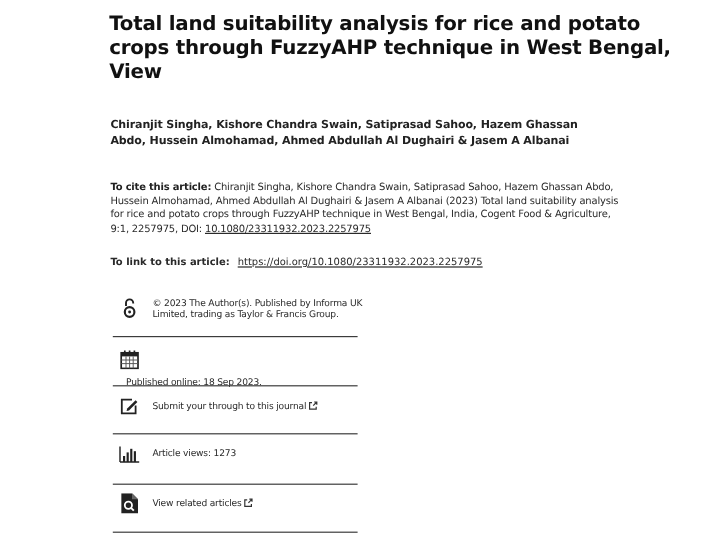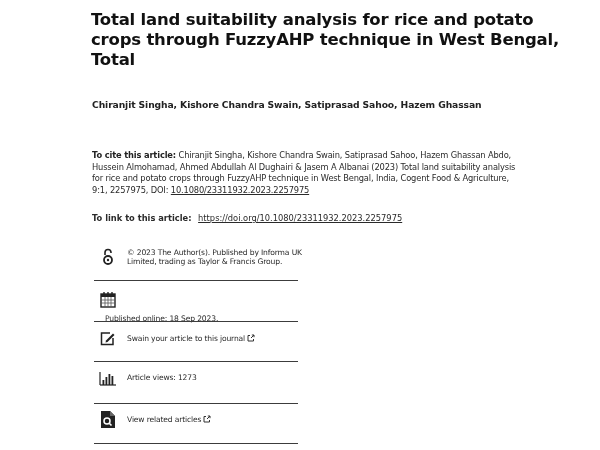--- a/index.html
+++ b/index.html
@@ -88,25 +88,26 @@
   }
 </style>
 </head>
 <body>
 
 <div class="page">
 
   <h1 class="title">
     <span>Total land suitability analysis for rice and potato</span><br>
     <span>crops through FuzzyAHP technique in West Bengal,</span><br>
-    <span>Total</span>
+    <span>View</span>
   </h1>
 
   <div class="authors">
     <span>Chiranjit Singha, Kishore Chandra Swain, Satiprasad Sahoo, Hazem Ghassan</span><br>
+    <span>Abdo, Hussein Almohamad, Ahmed Abdullah Al Dughairi &amp; Jasem A Albanai</span>
   </div>
 
   <div class="cite">
     <span class="lbl">To cite this article:</span>
     <span>Chiranjit Singha, Kishore Chandra Swain, Satiprasad Sahoo, Hazem Ghassan Abdo, Hussein Almohamad, Ahmed Abdullah Al Dughairi &amp; Jasem A Albanai (2023) Total land suitability analysis for rice and potato crops through FuzzyAHP technique in West Bengal, India, Cogent Food &amp; Agriculture, 9:1, 2257975, DOI:</span>
     <a>10.1080/23311932.2023.2257975</a>
   </div>
 
   <div class="link-line">
     <span class="lbl">To link to this article:</span>
@@ -144,21 +145,21 @@
   </div>
   <div class="sep" style="top:299px;"></div>
 
   <div class="row" style="top:307px;">
     <span class="icon">
       <svg width="16" height="15" viewBox="0 0 16 15">
         <path d="M10 2 H1.5 V13.5 H13 V7" fill="none" stroke="#222" stroke-width="1.5"></path>
         <path d="M6 9.5 L13 2.5 L14.5 4 L7.5 11 L5.5 11.5 Z" fill="#222"></path>
       </svg>
     </span>
-    <span class="text" style="margin-top:5px;"><span>Swain your article to this journal</span><svg class="ext" viewBox="0 0 8 8">
+    <span class="text" style="margin-top:5px;"><span>Submit your through to this journal</span><svg class="ext" viewBox="0 0 8 8">
           <path d="M3 1.5 H1 V7 H6.5 V5" fill="none" stroke="#333" stroke-width="1"></path>
           <path d="M4 4 L7 1 M4.8 1 H7 V3.2" fill="none" stroke="#333" stroke-width="1"></path>
         </svg></span>
   </div>
   <div class="sep" style="top:339px;"></div>
 
   <div class="row" style="top:347px;">
     <span class="icon">
       <svg width="18" height="15" viewBox="0 0 18 15">
         <line x1="1" y1="1" x2="1" y2="14" stroke="#222" stroke-width="1.2"></line>

